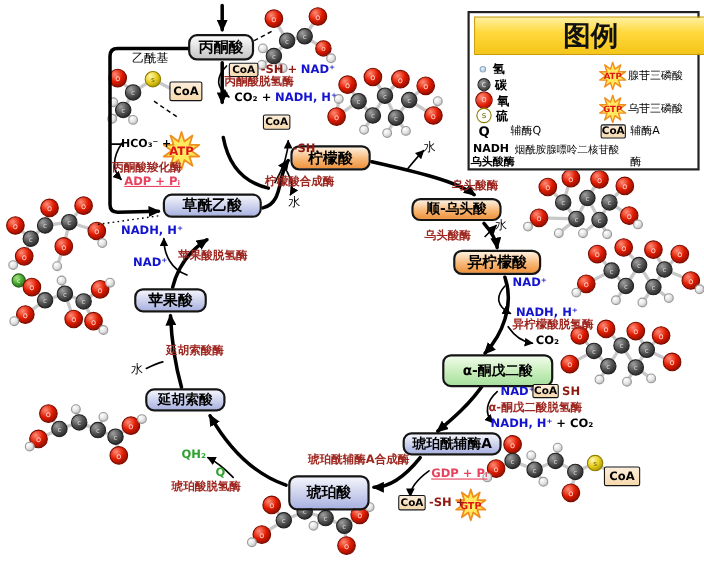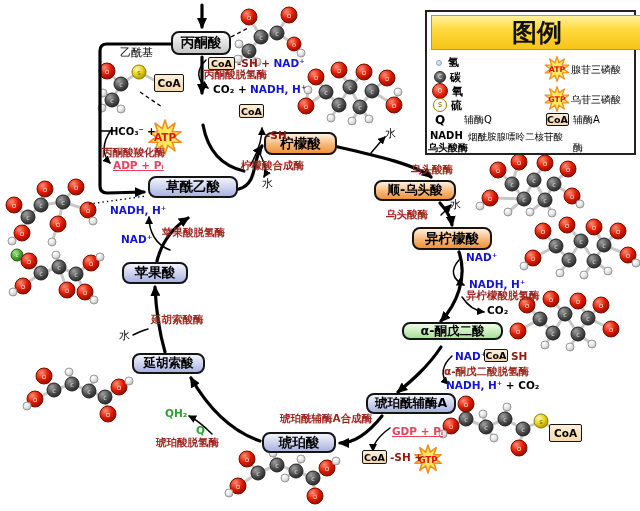--- a/index.html
+++ b/index.html
@@ -524,23 +524,23 @@
           <path d="M428.0,445.0L430.2,452.1L436.2,447.7L433.9,454.7L441.3,454.7L435.3,459.0L441.3,463.3L433.9,463.3L436.2,470.3L430.2,465.9L428.0,473.0L425.8,465.9L419.8,470.3L422.1,463.3L414.7,463.3L420.7,459.0L414.7,454.7L422.1,454.7L419.8,447.7L425.8,452.1Z" fill="#ffe95e" stroke="#ef8f1f" stroke-width="1.6" stroke-linejoin="round"></path>
           <text x="428" y="462.5" text-anchor="middle" font-size="8.68" font-weight="bold" fill="#e01414">GTP</text>
         </g>
       </g>
   </svg>
 
   <div class="mbox gray" style="left:171px;top:31px;width:60px;height:24px;">丙酮酸</div>
   <div class="mbox orange" style="left:264px;top:132px;width:73px;height:23px;">柠檬酸</div>
   <div class="mbox orange" style="left:374px;top:180px;width:82px;height:21px;font-size:12.5px;">顺-乌头酸</div>
   <div class="mbox orange" style="left:412px;top:227px;width:80px;height:23px;">异柠檬酸</div>
-  <div class="mbox green" style="left:402px;top:322px;width:101px;height:18px;font-size:12.5px;">α-酮戊二酸</div>
+  <div class="mbox green" style="left:402px;top:322px;width:101px;height:30px;font-size:12.5px;">α-酮戊二酸</div>
   <div class="mbox lav" style="left:366px;top:393px;width:90px;height:21px;font-size:12.5px;">琥珀酰辅酶A</div>
-  <div class="mbox lav" style="left:262px;top:432px;width:74px;height:21px;">琥珀酸</div>
+  <div class="mbox lav" style="left:262px;top:432px;width:74px;height:32px;">琥珀酸</div>
   <div class="mbox lav" style="left:132px;top:353px;width:73px;height:21px;font-size:12.5px;">延胡索酸</div>
   <div class="mbox lav" style="left:122px;top:262px;width:66px;height:22px;">苹果酸</div>
   <div class="mbox lav" style="left:148px;top:176px;width:90px;height:22px;">草酰乙酸</div>
 
   <div class="coa" style="left:208px;top:57px;width:27px;height:13px;">CoA</div>
   <div class="coa" style="left:239px;top:104px;width:25px;height:14px;">CoA</div>
   <div class="coa" style="left:154px;top:74px;width:30px;height:18px;font-size:10.5px;">CoA</div>
   <div class="coa" style="left:484px;top:349px;width:24px;height:13px;">CoA</div>
   <div class="coa" style="left:362px;top:450px;width:25px;height:14px;">CoA</div>
   <div class="coa" style="left:549px;top:424px;width:33px;height:18px;font-size:10.5px;">CoA</div>

